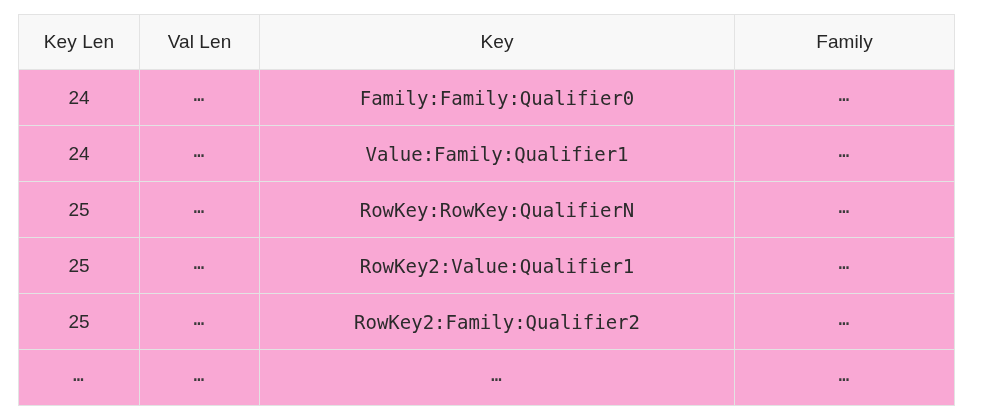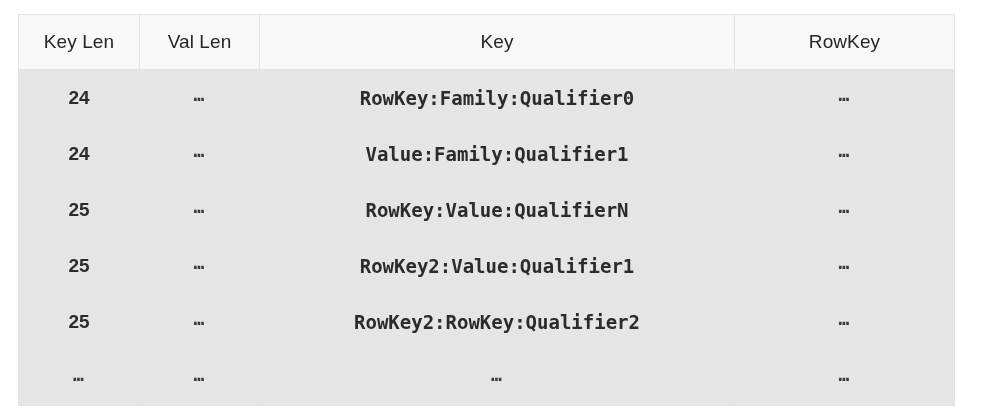--- a/index.html
+++ b/index.html
@@ -47,24 +47,24 @@
   }
   table.kv-table thead th {
     background: #f8f8f8;
     height: 54px;
     font-weight: 400;
     font-size: 19px;
     letter-spacing: 0.1px;
     color: #262626;
   }
   table.kv-table tbody td {
-    background: #e5e5e5;
+    background: #f9a8d4;
     height: 55px;
     font-size: 19px;
-    font-weight: 700;
+    font-weight: 400;
   }
   td.num {
     font-family: "Liberation Sans", sans-serif;
     font-size: 19px;
     color: #272727;
   }
   td.mono {
     font-family: "DejaVu Sans Mono", monospace;
     font-size: 18.5px;
     letter-spacing: 0px;
@@ -91,52 +91,52 @@
         <col class="col-keylen">
         <col class="col-vallen">
         <col class="col-key">
         <col class="col-value">
       </colgroup>
       <thead>
         <tr>
           <th>Key Len</th>
           <th>Val Len</th>
           <th>Key</th>
-          <th>RowKey</th>
+          <th>Family</th>
         </tr>
       </thead>
       <tbody>
         <tr>
           <td class="num">24</td>
           <td class="num"><span class="ellipsis">…</span></td>
-          <td class="mono">RowKey:Family:Qualifier0</td>
+          <td class="mono">Family:Family:Qualifier0</td>
           <td class="num"><span class="ellipsis">…</span></td>
         </tr>
         <tr>
           <td class="num">24</td>
           <td class="num"><span class="ellipsis">…</span></td>
           <td class="mono">Value:Family:Qualifier1</td>
           <td class="num"><span class="ellipsis">…</span></td>
         </tr>
         <tr>
           <td class="num">25</td>
           <td class="num"><span class="ellipsis">…</span></td>
-          <td class="mono">RowKey:Value:QualifierN</td>
+          <td class="mono">RowKey:RowKey:QualifierN</td>
           <td class="num"><span class="ellipsis">…</span></td>
         </tr>
         <tr>
           <td class="num">25</td>
           <td class="num"><span class="ellipsis">…</span></td>
           <td class="mono">RowKey2:Value:Qualifier1</td>
           <td class="num"><span class="ellipsis">…</span></td>
         </tr>
         <tr>
           <td class="num">25</td>
           <td class="num"><span class="ellipsis">…</span></td>
-          <td class="mono">RowKey2:RowKey:Qualifier2</td>
+          <td class="mono">RowKey2:Family:Qualifier2</td>
           <td class="num"><span class="ellipsis">…</span></td>
         </tr>
         <tr>
           <td class="num"><span class="ellipsis">…</span></td>
           <td class="num"><span class="ellipsis">…</span></td>
           <td class="num"><span class="ellipsis">…</span></td>
           <td class="num"><span class="ellipsis">…</span></td>
         </tr>
       </tbody>
     </table>

